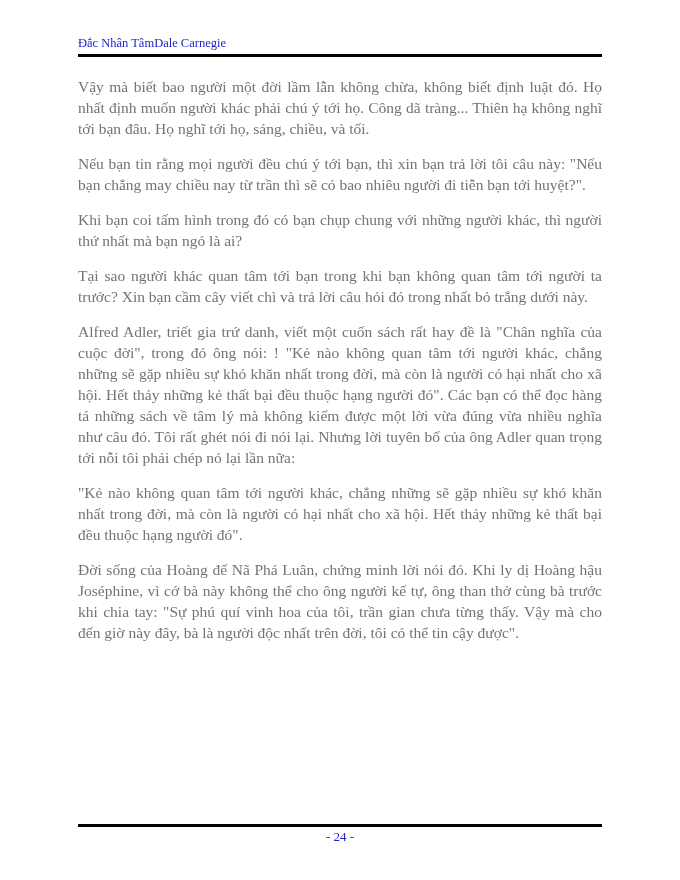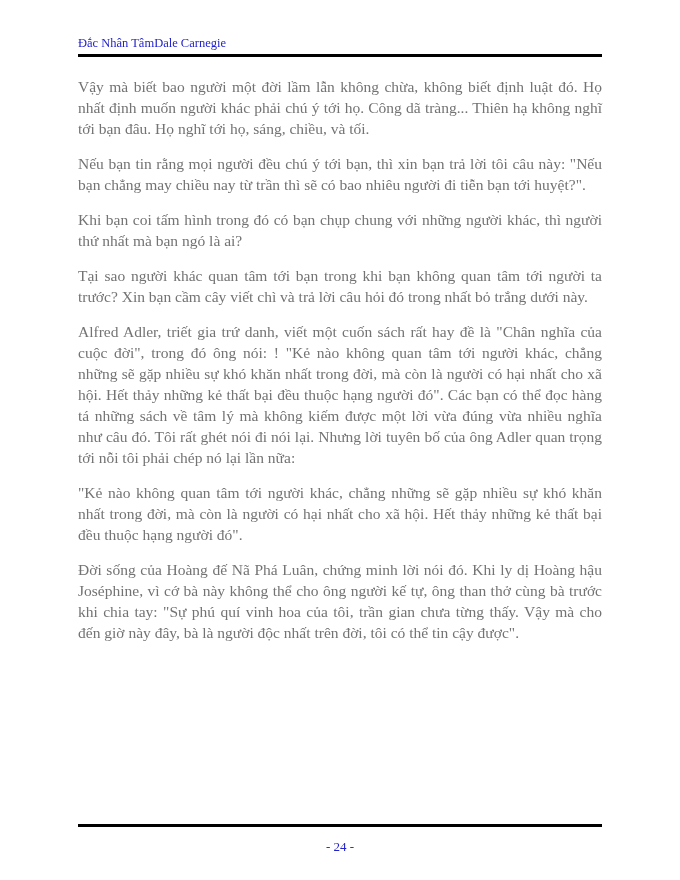--- a/index.html
+++ b/index.html
@@ -45,21 +45,21 @@
   }
   .page-footer {
     position: absolute;
     left: 78px;
     top: 824px;
     width: 524px;
     border-top: 3px solid #000000;
     text-align: center;
     color: #2323cc;
     font-size: 13px;
-    padding-top: 12px;
+    padding-top: 2px;
   }
 </style>
 </head>
 <body>
 
 <div class="page">
 
   <div class="page-header">
     <span>Đắc Nhân Tâm</span>
     <span>Dale Carnegie</span>

